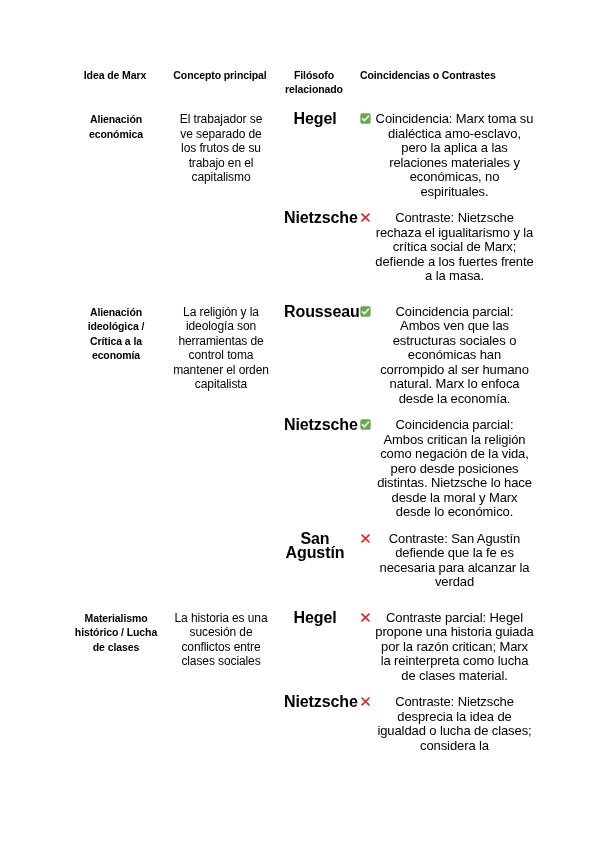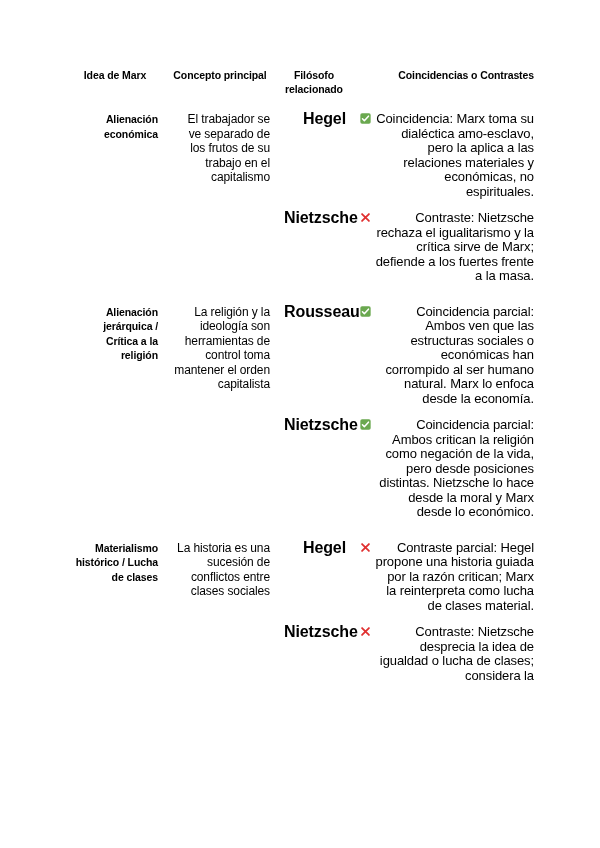--- a/index.html
+++ b/index.html
@@ -37,36 +37,36 @@
   .doc-table col.c-idea       { width: 98px; }
   .doc-table col.c-concepto   { width: 112px; }
   .doc-table col.c-filosofo   { width: 72px; }
   .doc-table col.c-coinc      { width: 178px; }
 
   .doc-table th,
   .doc-table td {
     vertical-align: top;
     padding: 0;
     border: 0;
-    text-align: right;
+    text-align: center;
   }
 
   
   .hdr th {
     font-size: 10.5px;
     font-weight: bold;
     line-height: 14px;
     letter-spacing: -0.1px;
     padding-bottom: 4px;
     text-align: center;
   }
   .hdr th.th-idea     { padding-right: 16px; }
   .hdr th.th-concepto { padding-right: 16px; text-align: center; }
   .hdr th.th-filosofo { padding-right: 12px; margin-left: 22px; }
-  .hdr th.th-coinc    { text-align: right; padding-left: 4px; }
+  .hdr th.th-coinc    { text-align: left; padding-left: 4px; }
 
   
   td.cell-idea {
     font-size: 10.5px;
     font-weight: bold;
     line-height: 14.5px;
     letter-spacing: -0.1px;
     padding-right: 14px;
   }
   td.cell-concepto {
@@ -153,25 +153,25 @@
         </tr>
         <tr class="subrow">
           <td class="cell-idea"></td>
           <td class="cell-concepto"></td>
           <td class="cell-filosofo">Nietzsche</td>
           <td class="cell-coinc">
             <span class="note"><span class="glyph">
                 <svg width="11" height="11" viewBox="0 0 16 16" xmlns="http://www.w3.org/2000/svg">
                   <path d="M3 3 L13 13 M13 3 L3 13" fill="none" stroke="#e03030" stroke-width="2.6" stroke-linecap="round"></path>
                 </svg>
-              </span><span class="note-text">Contraste: Nietzsche rechaza el igualitarismo y la crítica sirve de Marx; defiende a los fuertes frente a la masa.</span></span>
+              </span><span class="note-text">Contraste: Nietzsche rechaza el igualitarismo y la crítica social de Marx; defiende a los fuertes frente a la masa.</span></span>
           </td>
         </tr>
         <tr class="grouprow">
-          <td class="cell-idea">Alienación jerárquica / Crítica a la religión</td>
+          <td class="cell-idea">Alienación ideológica / Crítica a la economía</td>
           <td class="cell-concepto">La religión y la ideología son herramientas de control toma mantener el orden capitalista</td>
           <td class="cell-filosofo">Rousseau</td>
           <td class="cell-coinc">
             <span class="note"><span class="glyph">
                 <svg width="11" height="11" viewBox="0 0 16 16" xmlns="http://www.w3.org/2000/svg">
                   <rect x="0.5" y="0.5" width="15" height="15" rx="2.5" ry="2.5" fill="#6aa84f"></rect>
                   <path d="M3.6 8.3 L6.3 11.2 L12.3 4.6" fill="none" stroke="#ffffff" stroke-width="2.2" stroke-linecap="round" stroke-linejoin="round"></path>
                 </svg>
               </span><span class="note-text">Coincidencia parcial: Ambos ven que las estructuras sociales o económicas han corrompido al ser humano natural. Marx lo enfoca desde la economía.</span></span>
           </td>
@@ -180,20 +180,32 @@
           <td class="cell-idea"></td>
           <td class="cell-concepto"></td>
           <td class="cell-filosofo">Nietzsche</td>
           <td class="cell-coinc">
             <span class="note"><span class="glyph">
                 <svg width="11" height="11" viewBox="0 0 16 16" xmlns="http://www.w3.org/2000/svg">
                   <rect x="0.5" y="0.5" width="15" height="15" rx="2.5" ry="2.5" fill="#6aa84f"></rect>
                   <path d="M3.6 8.3 L6.3 11.2 L12.3 4.6" fill="none" stroke="#ffffff" stroke-width="2.2" stroke-linecap="round" stroke-linejoin="round"></path>
                 </svg>
               </span><span class="note-text">Coincidencia parcial: Ambos critican la religión como negación de la vida, pero desde posiciones distintas. Nietzsche lo hace desde la moral y Marx desde lo económico.</span></span>
+          </td>
+        </tr>
+        <tr class="subrow">
+          <td class="cell-idea"></td>
+          <td class="cell-concepto"></td>
+          <td class="cell-filosofo">San Agustín</td>
+          <td class="cell-coinc">
+            <span class="note"><span class="glyph">
+                <svg width="11" height="11" viewBox="0 0 16 16" xmlns="http://www.w3.org/2000/svg">
+                  <path d="M3 3 L13 13 M13 3 L3 13" fill="none" stroke="#e03030" stroke-width="2.6" stroke-linecap="round"></path>
+                </svg>
+              </span><span class="note-text">Contraste: San Agustín defiende que la fe es necesaria para alcanzar la verdad</span></span>
           </td>
         </tr>
         <tr class="grouprow">
           <td class="cell-idea">Materialismo histórico / Lucha de clases</td>
           <td class="cell-concepto">La historia es una sucesión de conflictos entre clases sociales</td>
           <td class="cell-filosofo">Hegel</td>
           <td class="cell-coinc">
             <span class="note"><span class="glyph">
                 <svg width="11" height="11" viewBox="0 0 16 16" xmlns="http://www.w3.org/2000/svg">
                   <path d="M3 3 L13 13 M13 3 L3 13" fill="none" stroke="#e03030" stroke-width="2.6" stroke-linecap="round"></path>

